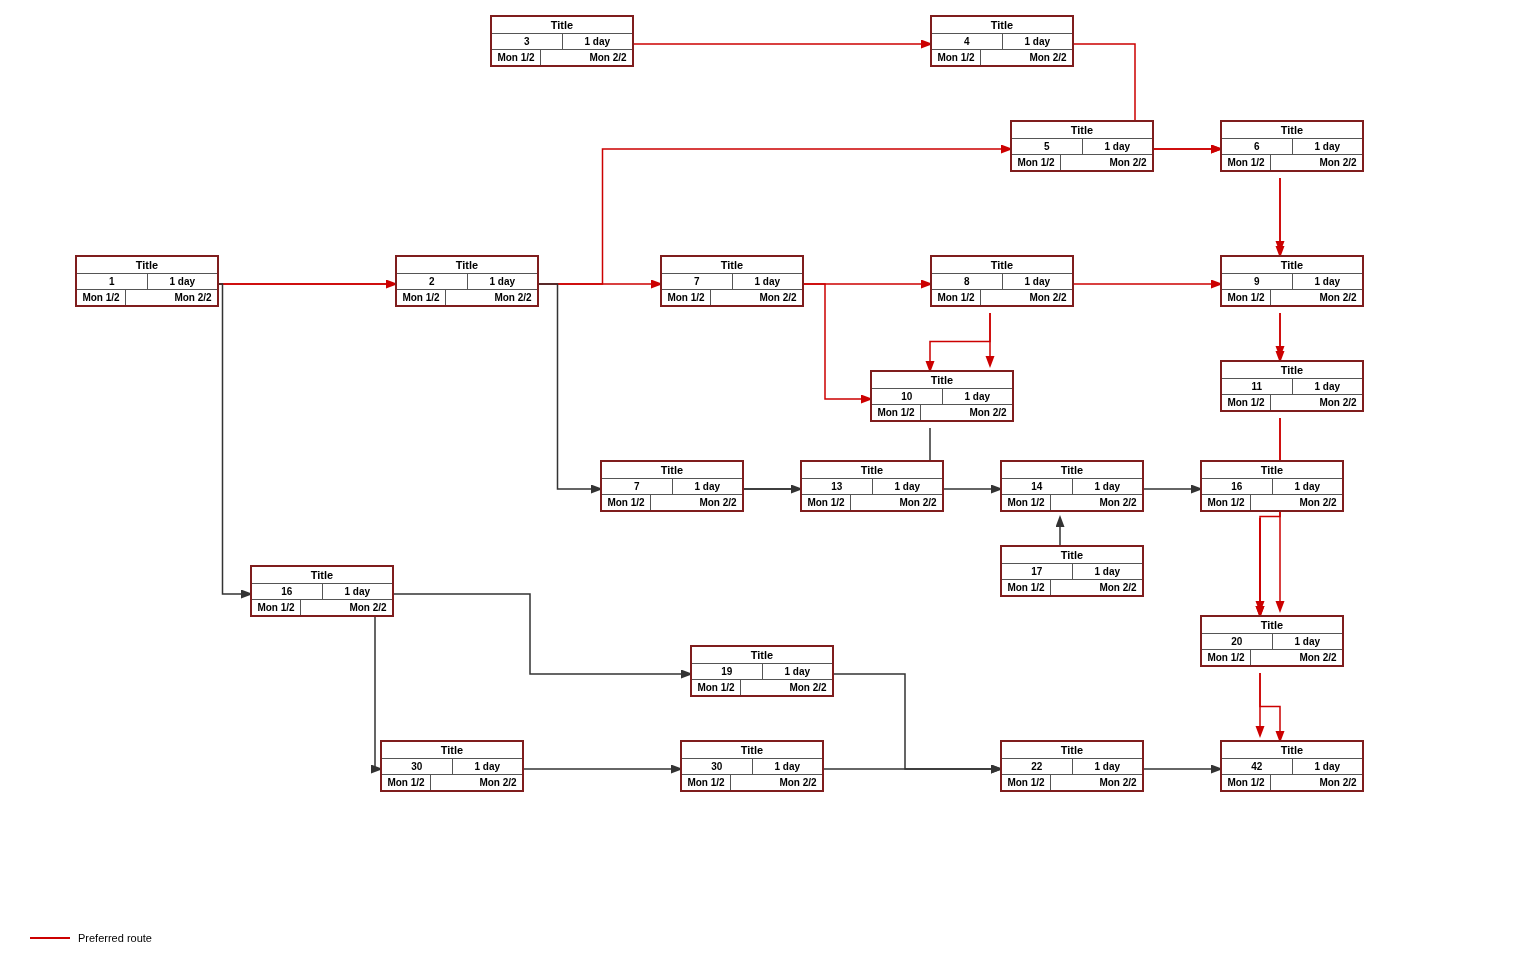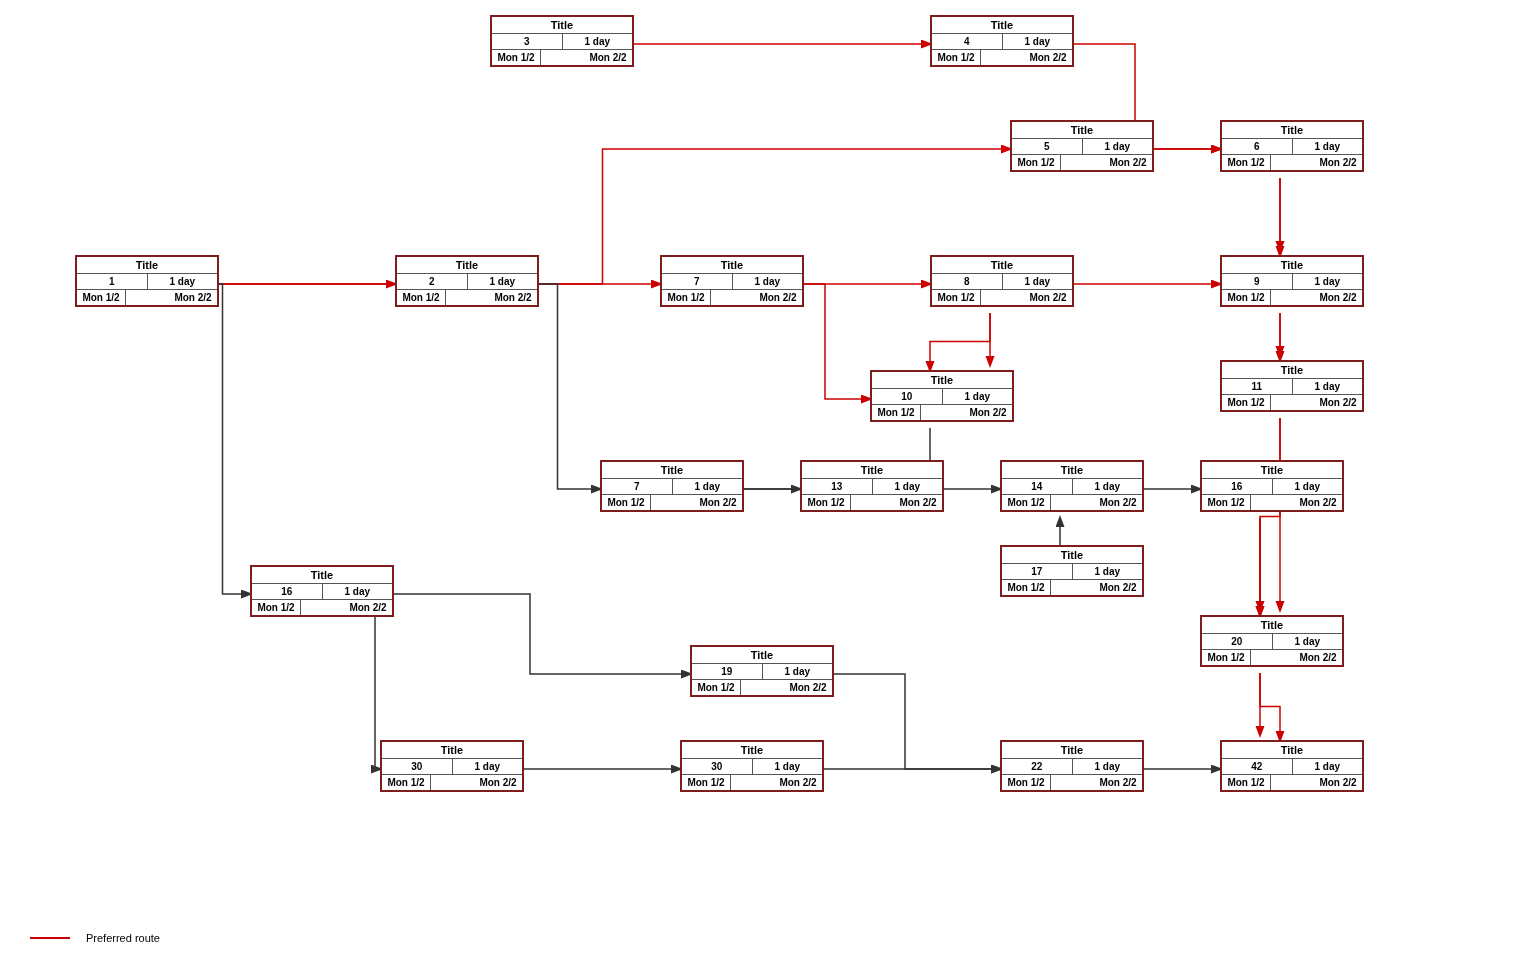--- a/index.html
+++ b/index.html
@@ -35,21 +35,21 @@
     }
     .task-card .card-cell:first-child {
       border-right: 1px solid #555;
     }
     .legend {
       position: absolute;
       bottom: 20px;
       left: 30px;
       display: flex;
       align-items: center;
-      gap: 16px;
+      gap: 8px;
       font-size: 11px;
     }
     .legend-line {
       width: 40px;
       height: 2px;
       background: #cc0000;
     }
   </style>
 </head>
 <body>

